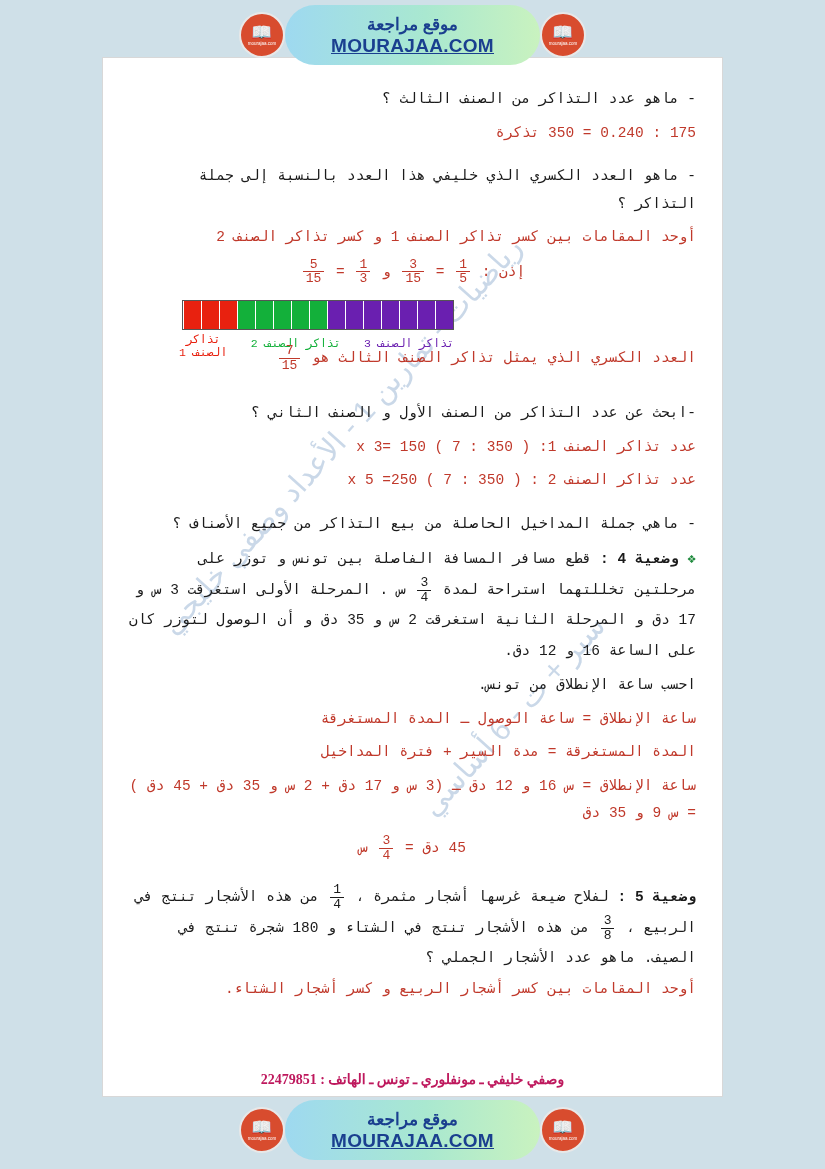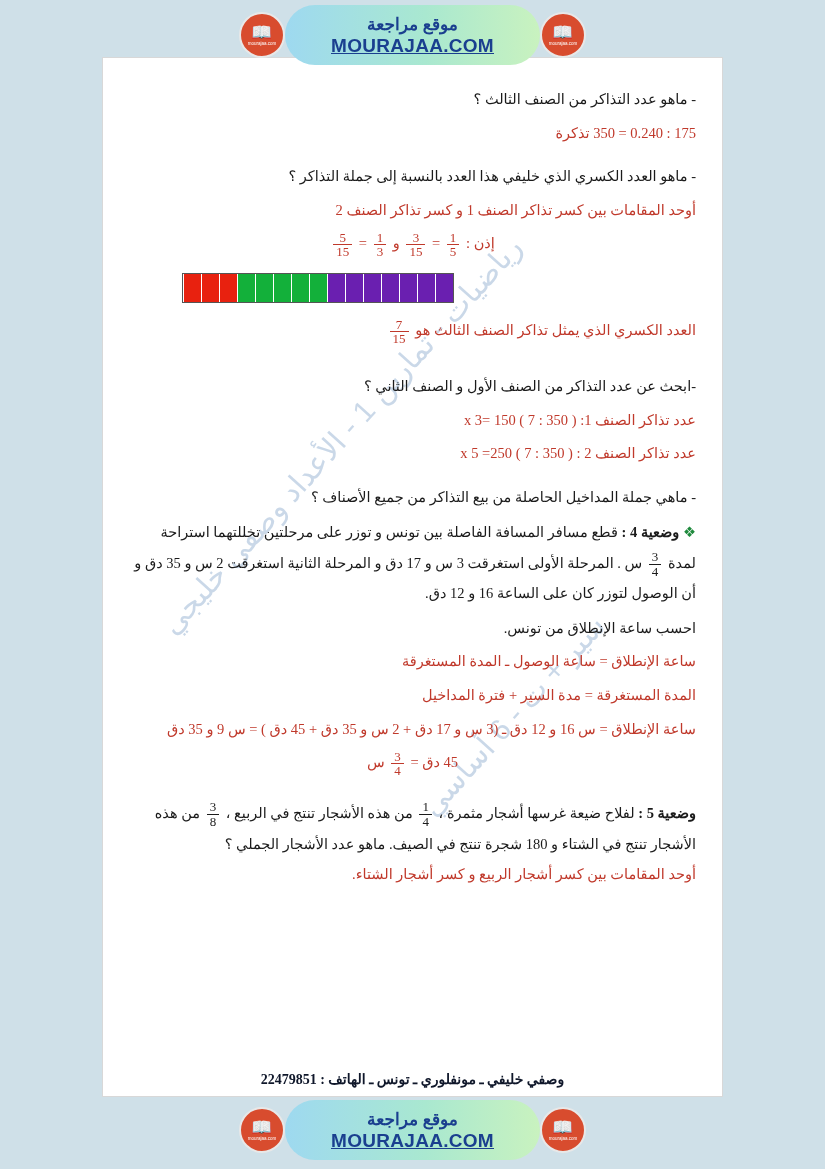--- a/index.html
+++ b/index.html
@@ -22,20 +22,21 @@
   }
   .content {
     position: relative;
     padding: 28px 26px 0 26px;
     direction: rtl;
     text-align: right;
     font-size: 14.5px;
     line-height: 1.9;
     color: #1b1b1b;
     z-index: 3;
+    font-family: Liberation Mono, monospace;
   }
   .q { margin: 0 0 6px 0; color:#1b1b1b; }
   .ans { color:#c0392b; margin: 0 0 16px 0; }
   .tight { margin-bottom: 6px; }
   .center { text-align:center; }
 
   
   .frac {
     display:inline-block;
     vertical-align: middle;
@@ -105,21 +106,21 @@
     white-space: nowrap;
     transform-origin: center;
     pointer-events:none;
   }
   .wm1 { right: 120px; top: 360px; font-size: 30px; transform: rotate(-48deg); }
   .wm2 { right: 80px;  top: 640px; font-size: 30px; transform: rotate(-48deg); }
 
   
   .contact {
     position:absolute; bottom: 8px; right:0; left:0;
-    text-align:center; font-size: 14px; font-weight:bold; color:#0f172a; z-index:4;
+    text-align:center; font-size: 14px; font-weight:bold; color:#be185d; z-index:4;
   }
   .bullet { color:#1f8a3d; }
 </style>
 </head>
 <body>
 
 <div class="banner top">
   <div class="logo sp-l">
     <span class="glyph">📖</span>
     <span class="dom">mourajaa.com</span>
@@ -180,20 +181,25 @@
         <span class="cell green"></span>
         <span class="cell green"></span>
         <span class="cell green"></span>
         <span class="cell purple"></span>
         <span class="cell purple"></span>
         <span class="cell purple"></span>
         <span class="cell purple"></span>
         <span class="cell purple"></span>
         <span class="cell purple"></span>
         <span class="cell purple"></span>
+      </div>
+      <div class="bar-labels">
+        <span class="lbl-red">تذاكر<br>الصنف 1</span>
+        <span class="lbl-green">تذاكر الصنف 2</span>
+        <span class="lbl-purple">تذاكر الصنف 3</span>
       </div>
       <div class="ans" style="position:absolute; right:0; top:44px; margin:0;">
         <span>العدد الكسري الذي يمثل تذاكر الصنف الثالث هو</span>
         <span class="frac">
           <span class="num">7</span>
           <span class="den">15</span>
         </span>
       </div>
     </div>
 

